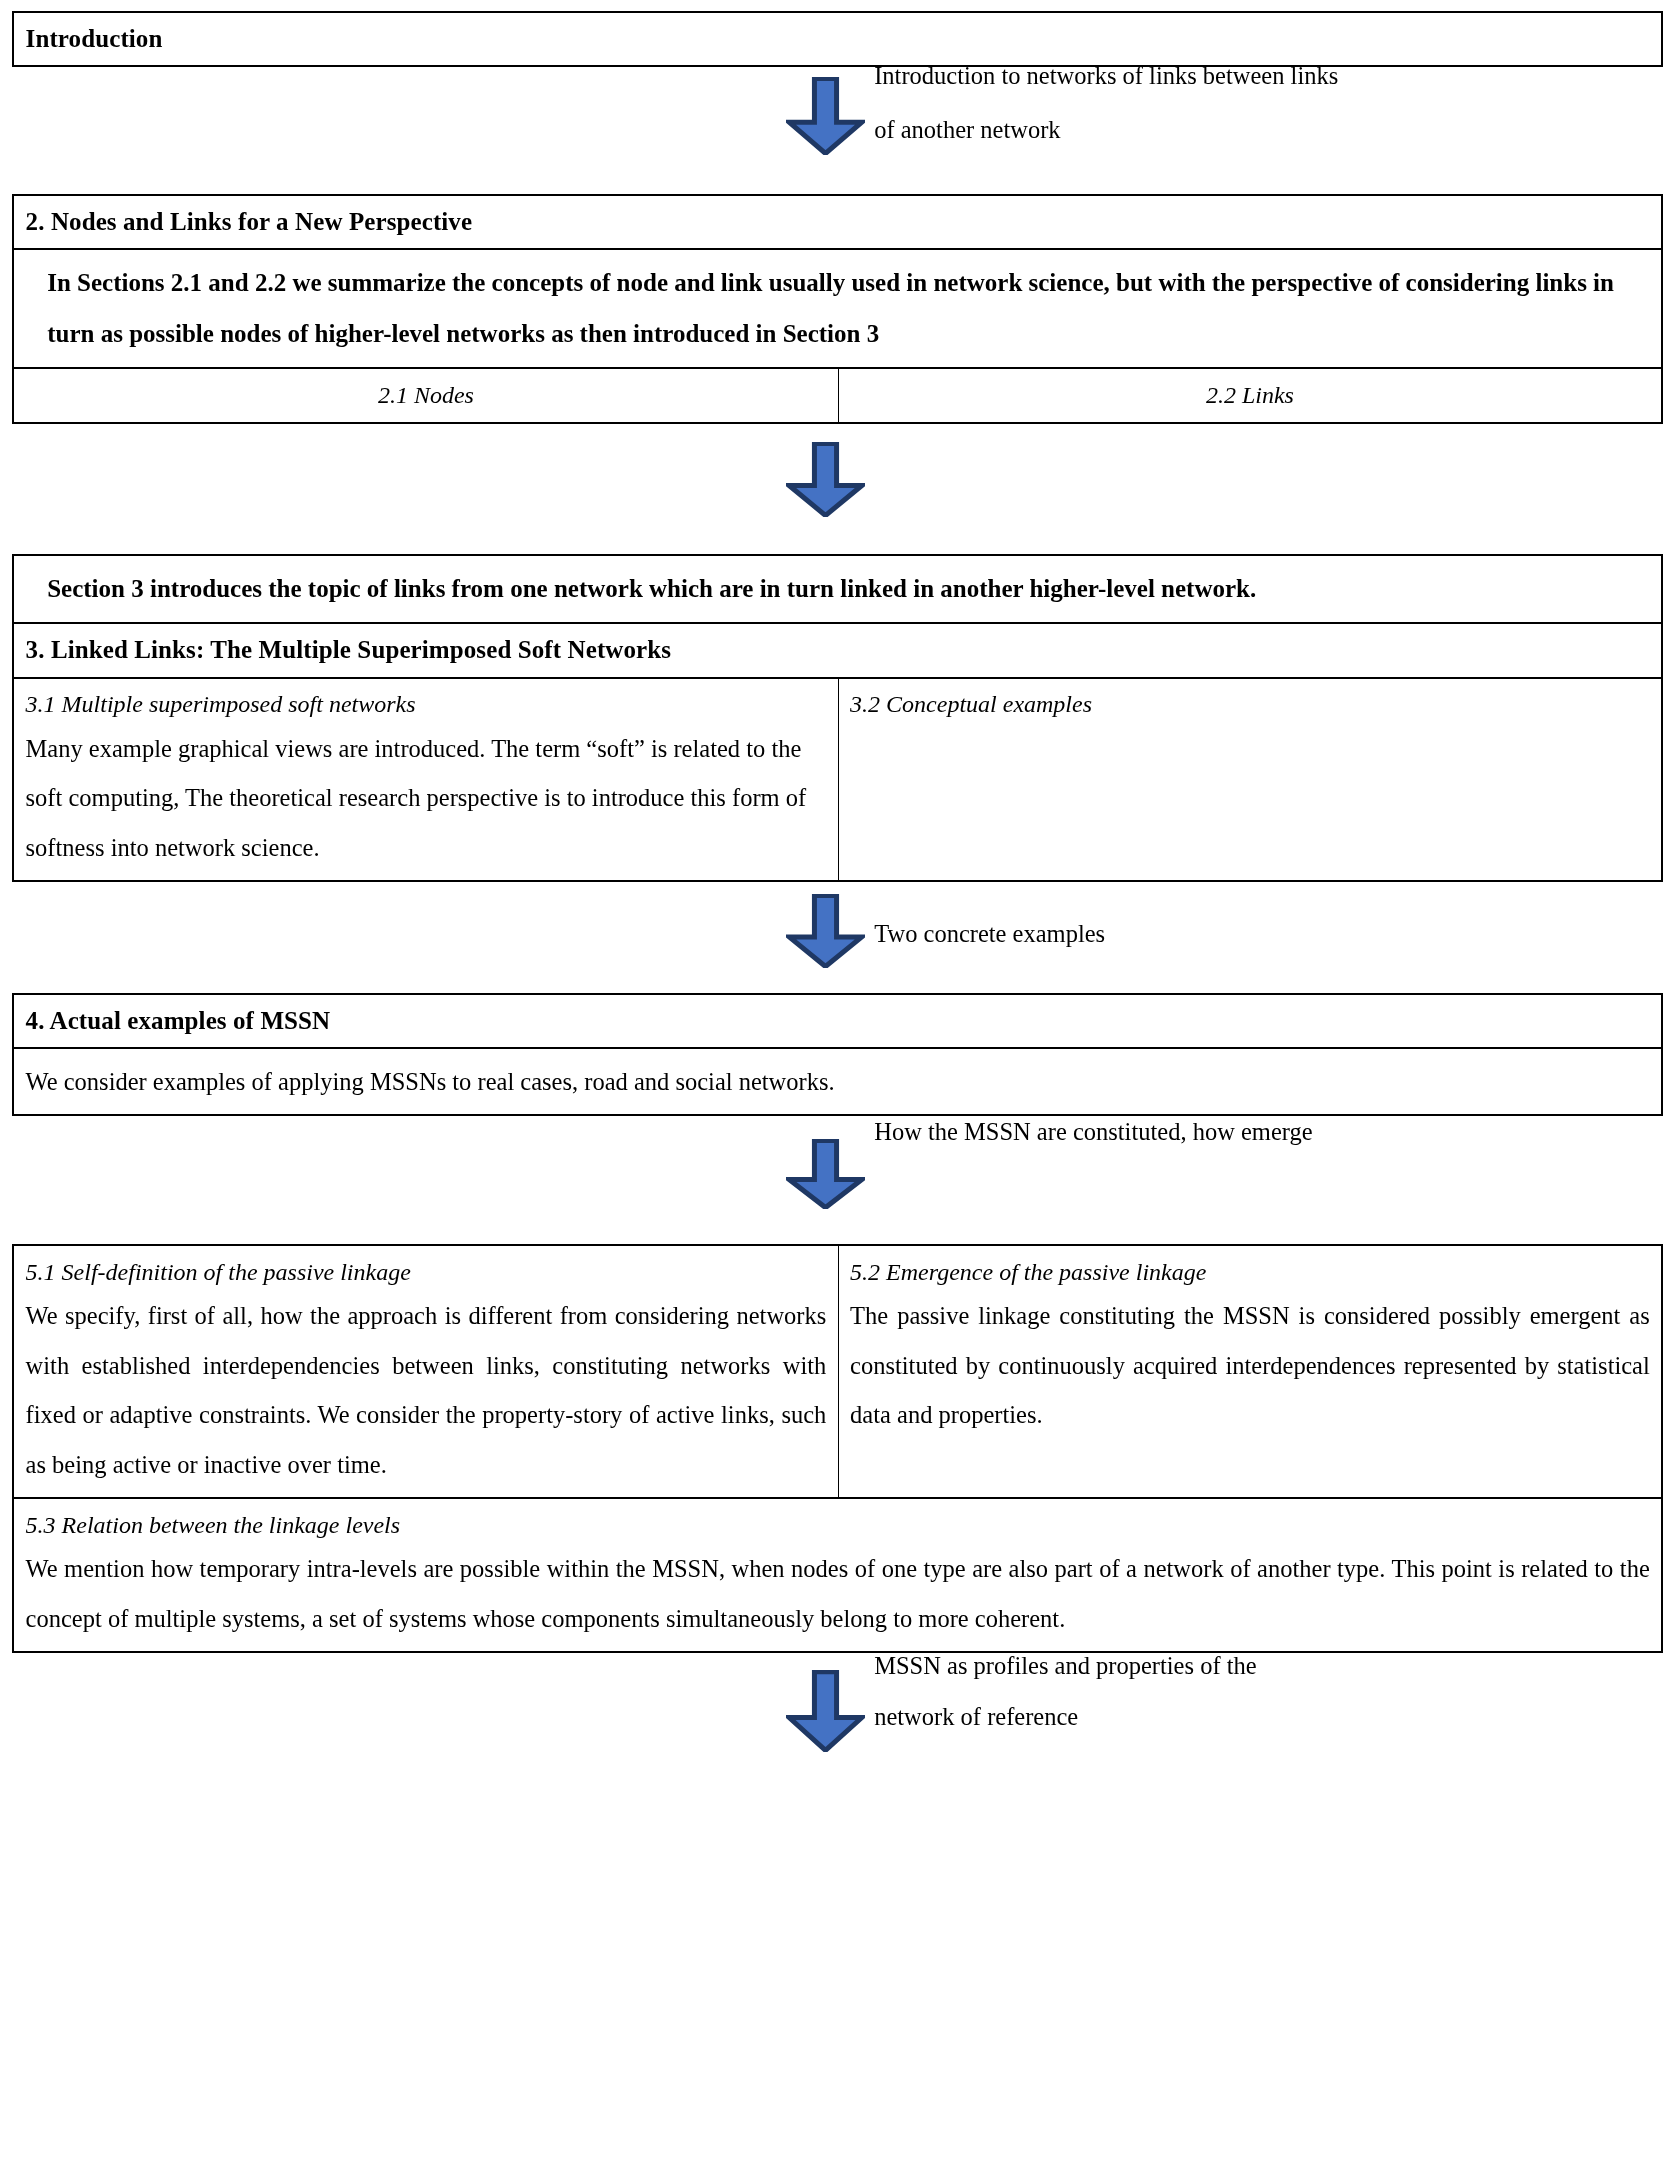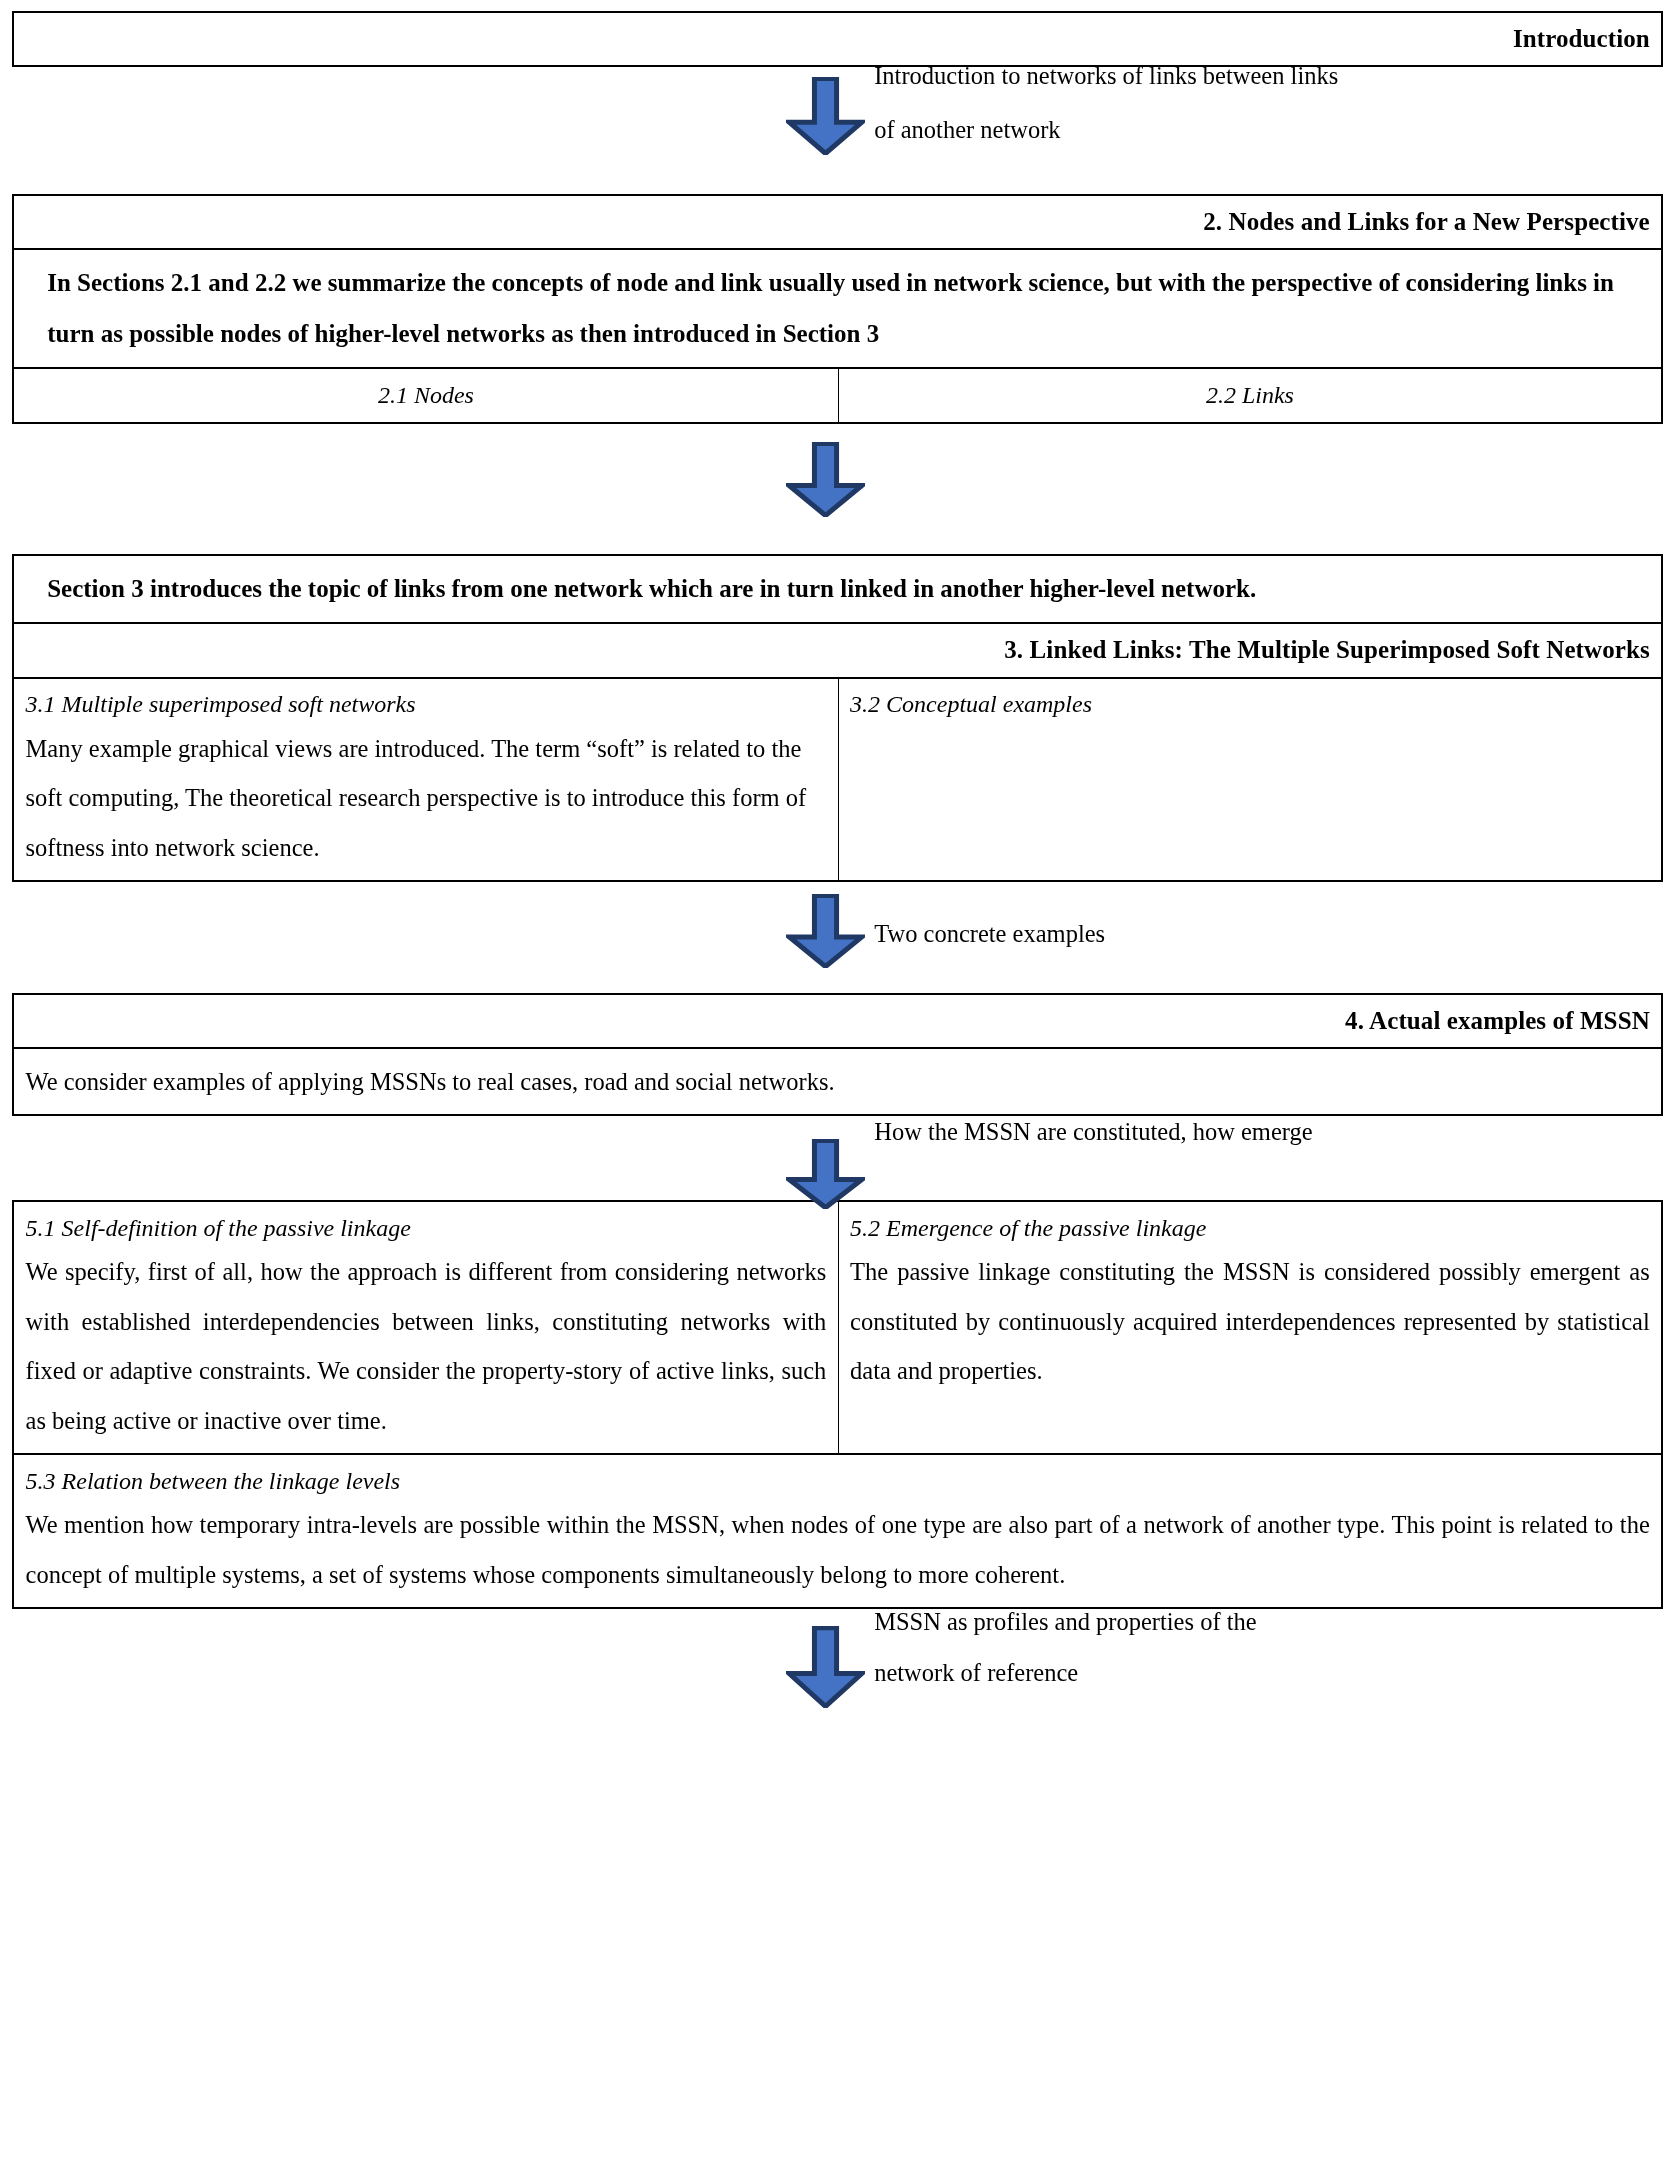--- a/index.html
+++ b/index.html
@@ -46,21 +46,21 @@
   }
   .cell.half + .cell.half {
     border-left: 1.7px solid #000000;
   }
 
   
   .title {
     font-weight: bold;
     font-size: 25px;
     line-height: 1.45;
-    text-align: right;
+    text-align: left;
     letter-spacing: 0.1px;
   }
   .bodybold {
     font-weight: bold;
     font-size: 25px;
     line-height: 2.02;
     text-align: left;
     padding-left: 33px;
   }
   .subhead {
@@ -124,21 +124,21 @@
   .conn-2 .arrow { top: 17.5px; }
   .conn-2 .arrow svg { height: 75px; }
   .conn-2 .labels { top: 3.5px; }
   .conn-2 .labels .ln { margin-bottom: 30px; }
 
   .conn-3 { height: 111px; }
   .conn-3 .arrow { top: 12.2px; }
   .conn-3 .arrow svg { height: 74px; }
   .conn-3 .labels { top: 40px; }
 
-  .conn-4 { height: 84px; text-align: center; }
+  .conn-4 { height: 128px; text-align: center; }
   .conn-4 .arrow { top: 23px; }
   .conn-4 .arrow svg { height: 70px; }
   .conn-4 .labels { top: 3.5px; }
 
   .conn-5 { height: 114px; }
   .conn-5 .arrow { top: 16.6px; }
   .conn-5 .arrow svg { height: 82px; }
   .conn-5 .labels { top: 0.9px; }
   .conn-5 .labels .ln { margin-bottom: 27px; }
 </style>

